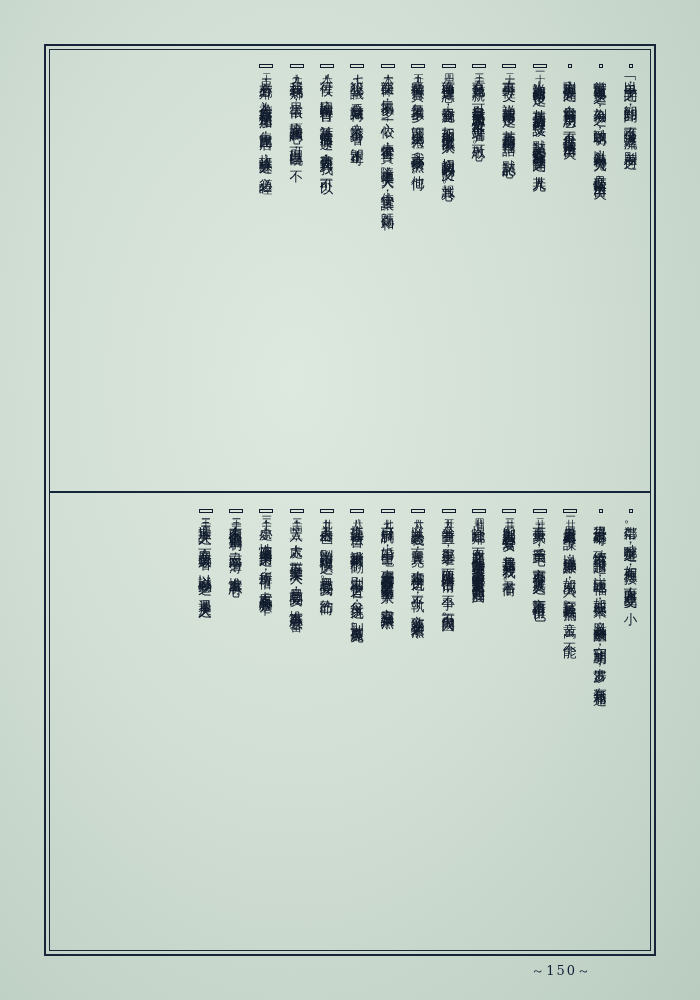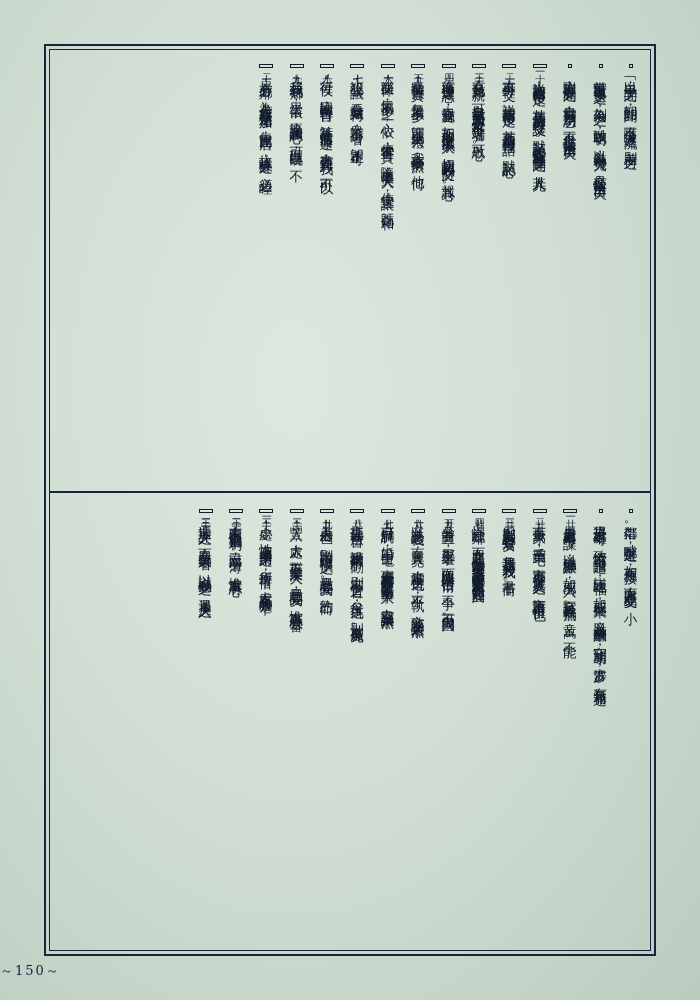--- a/index.html
+++ b/index.html
@@ -93,21 +93,21 @@
     line-height: 1;
     padding: 1px;
     margin-bottom: 2px;
     letter-spacing: 0;
   }
   #pagenum {
     position: absolute;
     left: 0;
     top: 962px;
     width: 592px;
-    text-align: left;
+    text-align: right;
     font-size: 13px;
     color: #12203a;
     letter-spacing: 2px;
     font-family: "DejaVu Serif", "Liberation Serif", serif;
   }
 </style>
 </head>
 <body>
 
 <div id="page">

